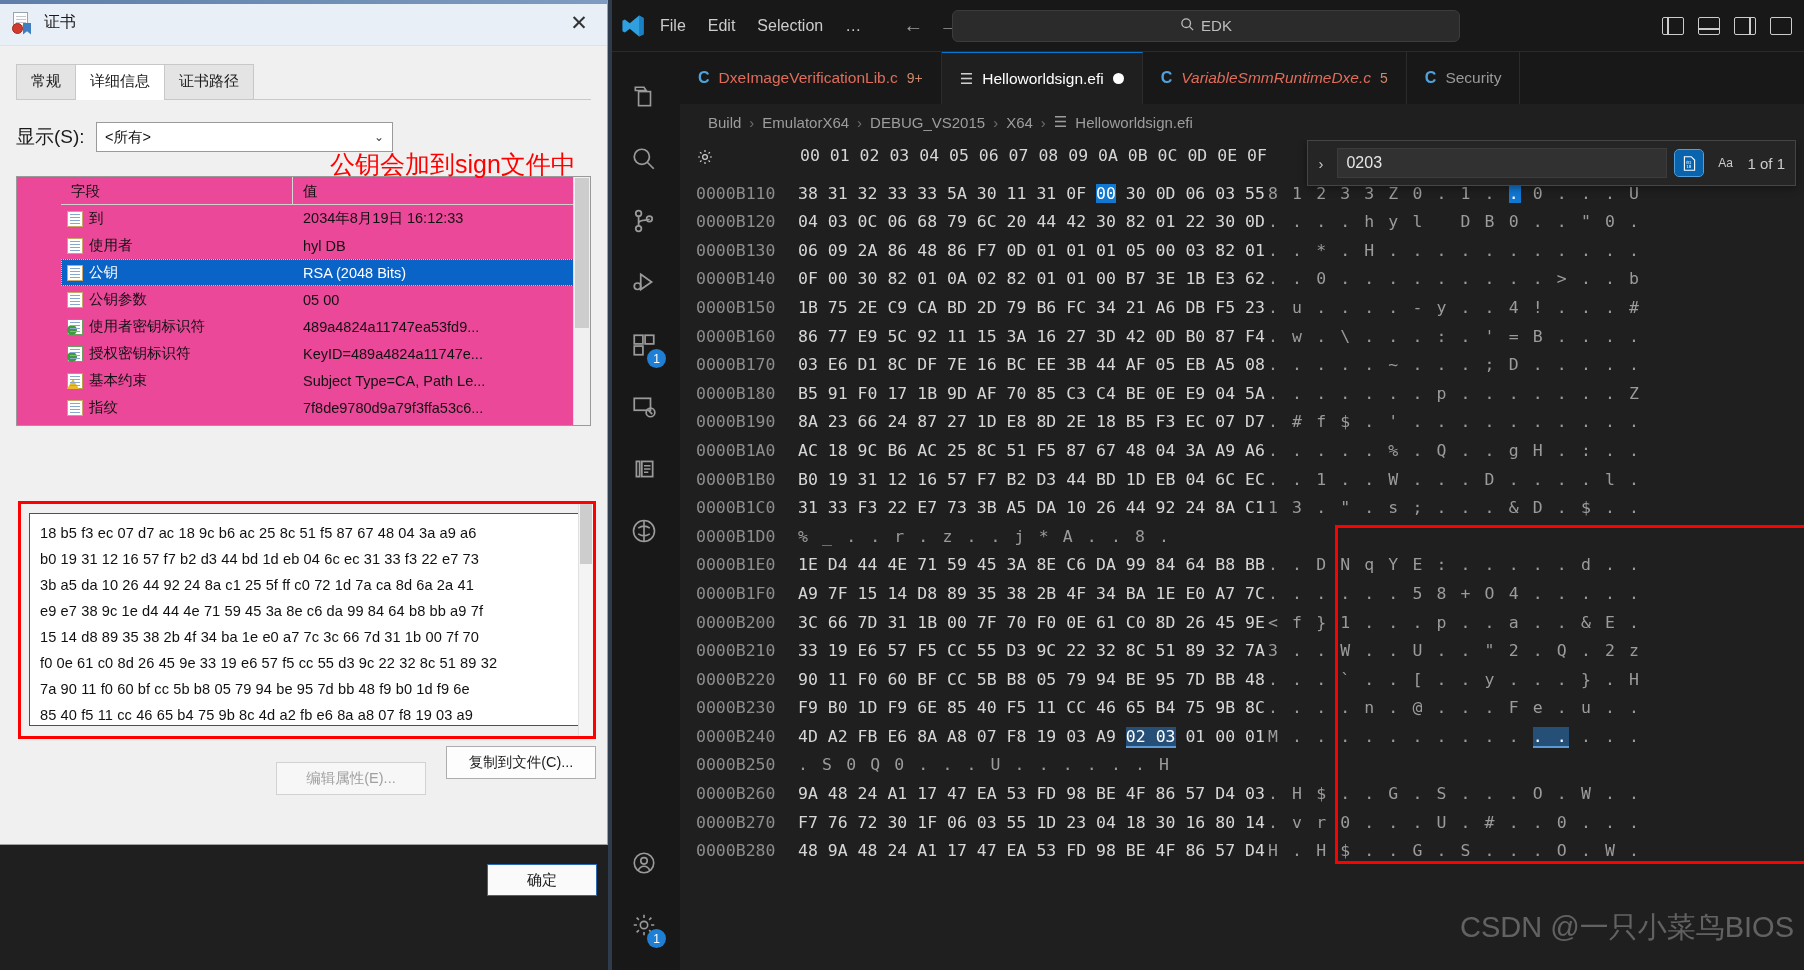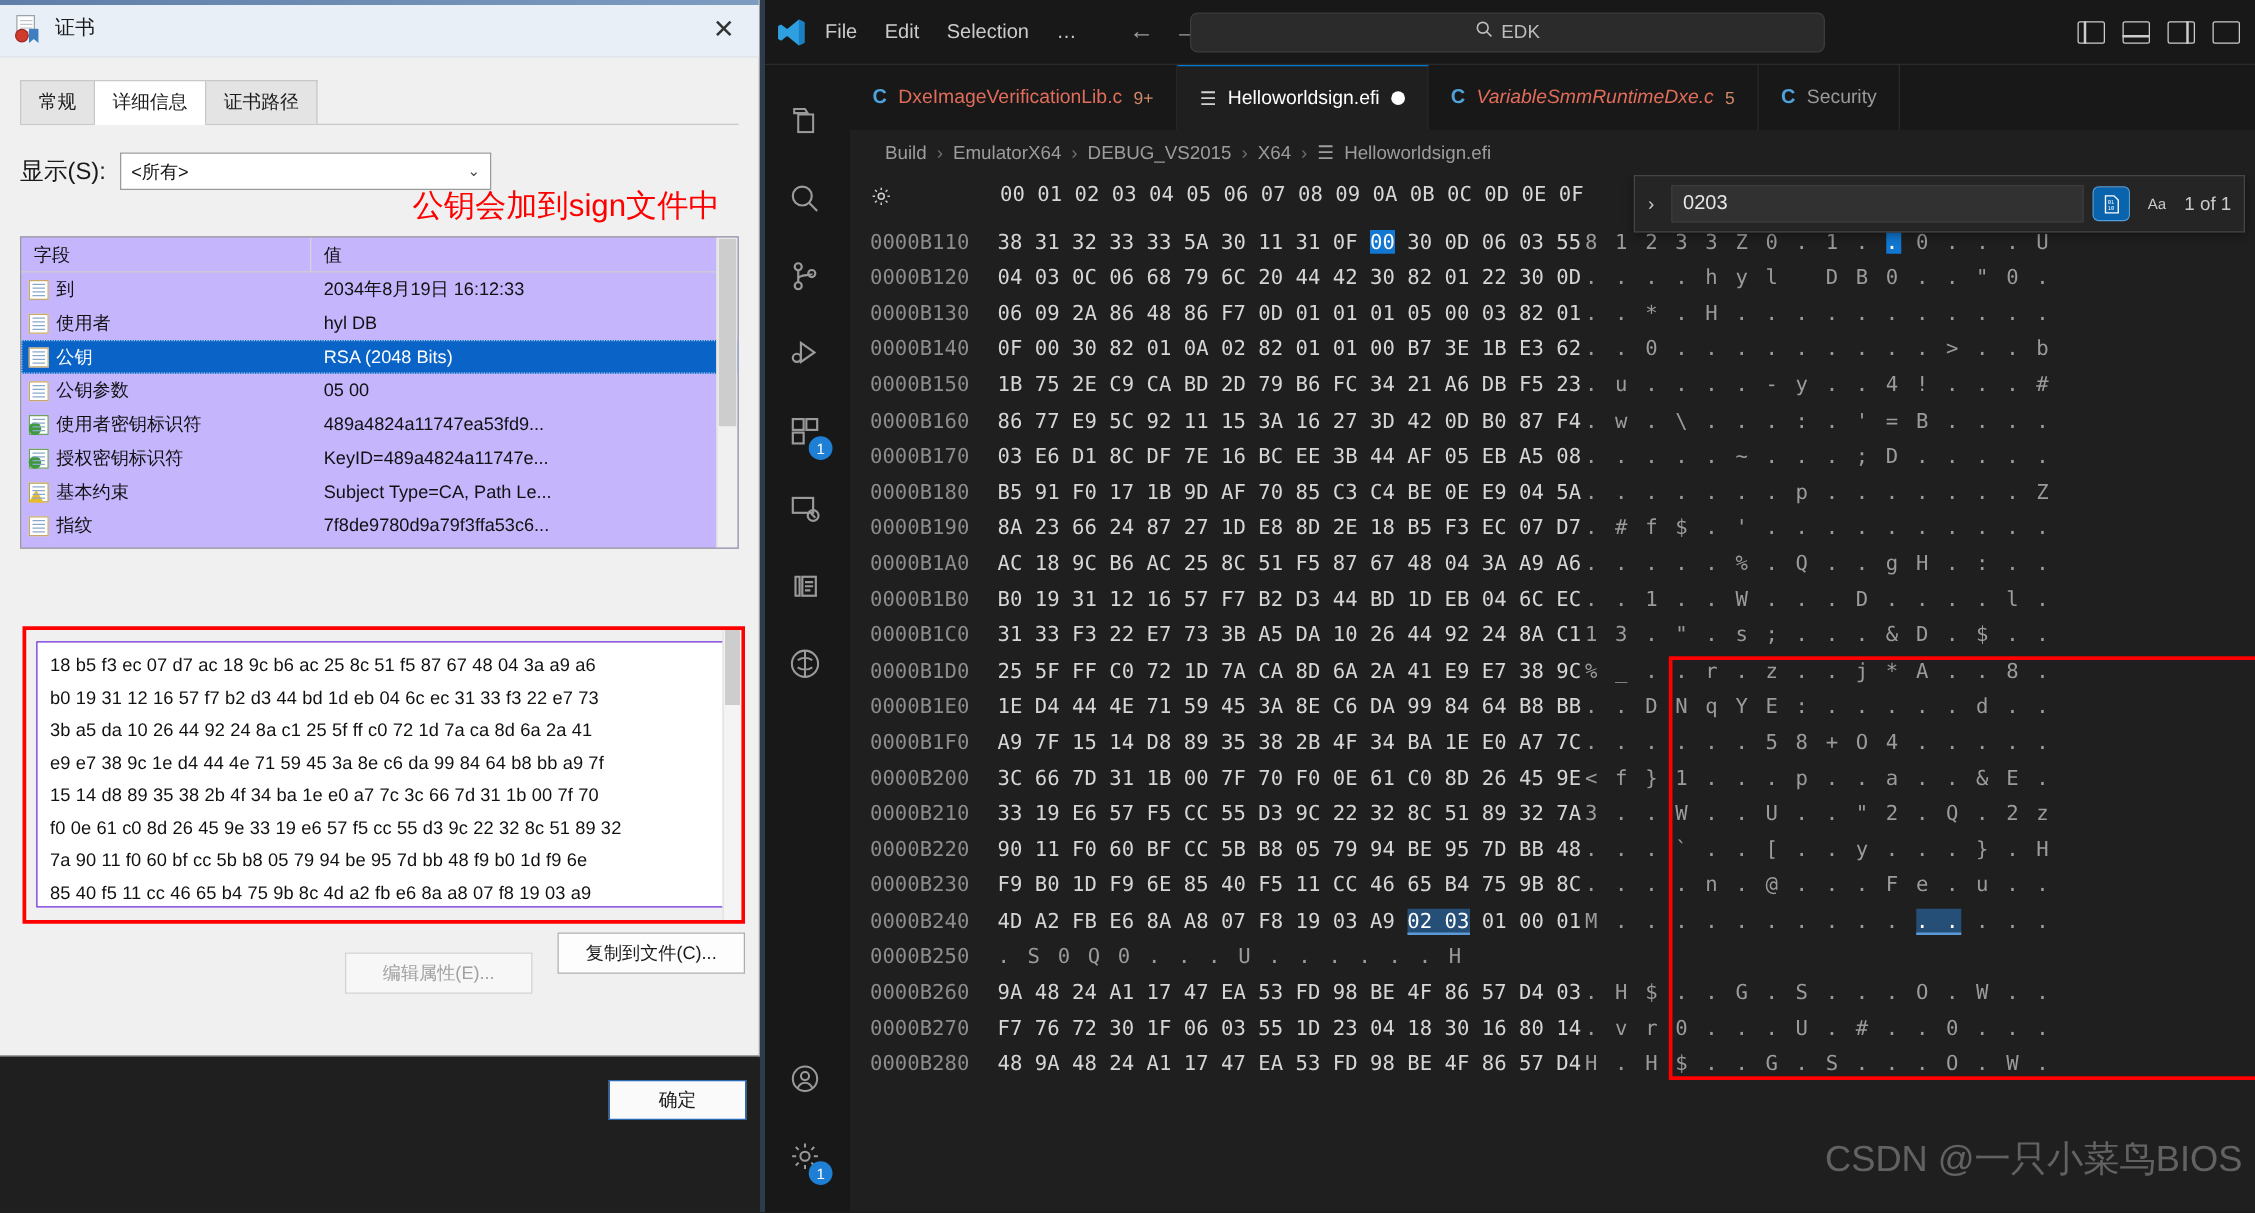--- a/index.html
+++ b/index.html
@@ -75,22 +75,22 @@
   .combo .chev { margin-left: auto; color: #444; font-size: 12px; }
 
   .ann-text {
     position: absolute; left: 330px; top: 148px;
     font-size: 25px; color: #ff0000; white-space: nowrap;
     font-family: "Liberation Sans", sans-serif;
     z-index: 9;
   }
 
   .field-table {
-    margin-top: 37px; height: 250px; background: #c4b5fd;
-    border: 1px solid #9a9a9a; position: relative; overflow: hidden;
+    margin-top: 24px; height: 250px; background: #ec4899;
+    border: 1px solid #9a9a9a; position: relative; overflow: hidden; padding-left: 44px;
   }
   .ft-head { display: flex; height: 28px; border-bottom: 1px solid #d0d0d0; }
   .ft-head .c1 { width: 232px; padding: 5px 0 0 10px; font-size: 14.5px; color: #111;
      border-right: 1px solid #d6d6d6; }
   .ft-head .c2 { flex: 1; padding: 5px 0 0 10px; font-size: 14.5px; color: #111; }
   .ft-row { display: flex; align-items: center; height: 27px; }
   .ft-row.sel { background: #0a64c8; }
   .ft-row.sel .fv, .ft-row.sel .fn { color: #fff; }
   .ft-row.sel { outline: 1px dotted #ffffffaa; outline-offset: -1px; }
   .fn-wrap { width: 232px; display: flex; align-items: center; padding-left: 6px; }
@@ -482,21 +482,20 @@
                 <span class="hbytes">B0 19 31 12 16 57 F7 B2 D3 44 BD 1D EB 04 6C EC</span>
                 <span class="hascii">. . 1 . . W . . . D . . . . l .</span>
               </div>
               <div class="hrow">
                 <span class="hoff">0000B1C0</span>
                 <span class="hbytes">31 33 F3 22 E7 73 3B A5 DA 10 26 44 92 24 8A C1</span>
                 <span class="hascii">1 3 . " . s ; . . . &amp; D . $ . .</span>
               </div>
               <div class="hrow">
                 <span class="hoff">0000B1D0</span>
-                <span class="hbytes">25 5F FF C0 72 1D 7A CA 8D 6A 2A 41 E9 E7 38 9C</span>
                 <span class="hascii">% _ . . r . z . . j * A . . 8 .</span>
               </div>
               <div class="hrow">
                 <span class="hoff">0000B1E0</span>
                 <span class="hbytes">1E D4 44 4E 71 59 45 3A 8E C6 DA 99 84 64 B8 BB</span>
                 <span class="hascii">. . D N q Y E : . . . . . d . .</span>
               </div>
               <div class="hrow">
                 <span class="hoff">0000B1F0</span>
                 <span class="hbytes">A9 7F 15 14 D8 89 35 38 2B 4F 34 BA 1E E0 A7 7C</span>

